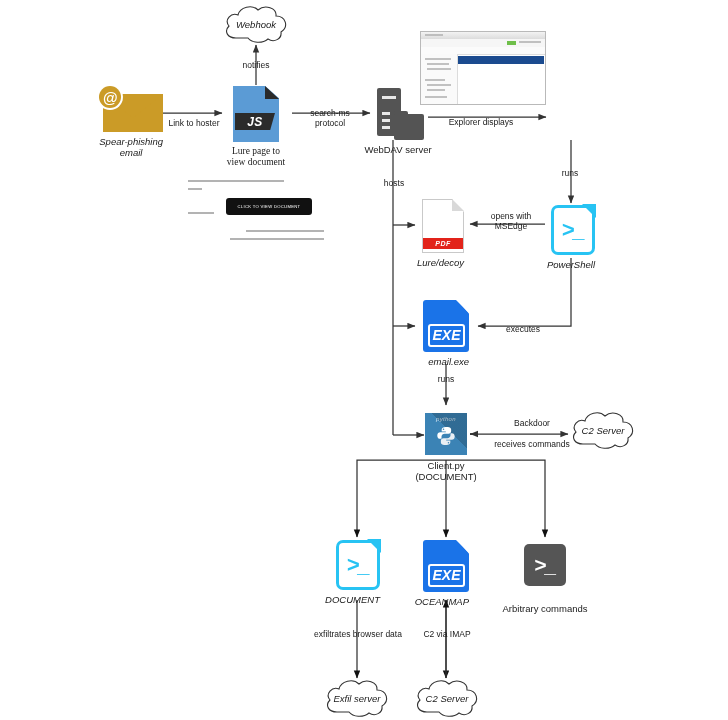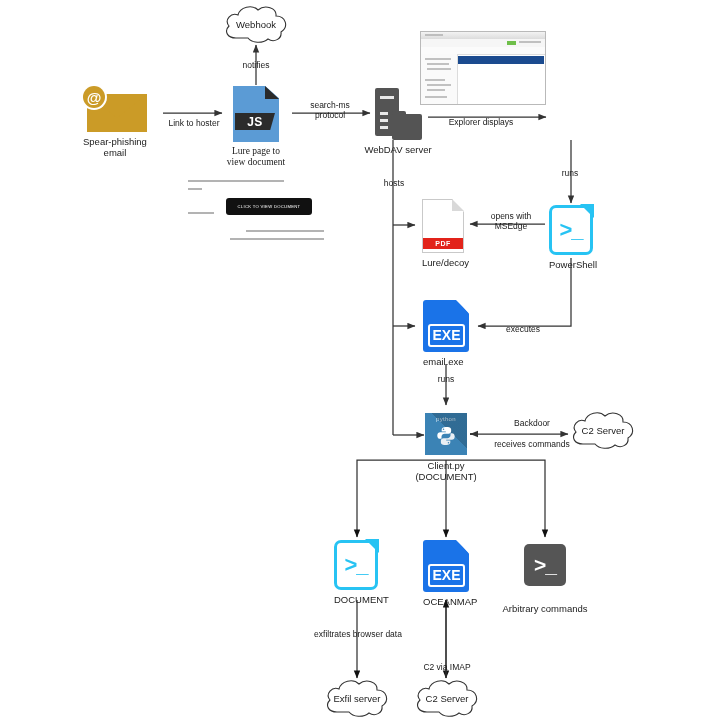--- a/index.html
+++ b/index.html
@@ -1,21 +1,21 @@
 <!DOCTYPE html>
 <html><head>
 <meta charset="utf-8">
 <style>
   html,body{margin:0;padding:0;background:#ffffff;}
   body{width:728px;height:720px;position:relative;overflow:hidden;
        font-family:"Liberation Sans",sans-serif;color:#1a1a1a;}
   #canvas{position:absolute;inset:0;width:728px;height:720px;}
   svg.wires{position:absolute;left:0;top:0;width:728px;height:720px;pointer-events:none;}
 
-  .node{position:absolute;display:flex;flex-direction:column;align-items:flex-start;}
+  .node{position:absolute;display:flex;flex-direction:column;align-items:flex-end;font-style:italic;}
   .nlabel{font-size:9.5px;line-height:11px;text-align:center;color:#1a1a1a;
           margin-top:4px;white-space:pre-line;}
   .elabel{position:absolute;font-size:8.5px;line-height:10px;text-align:center;
           color:#1a1a1a;white-space:pre-line;}
 
   
   .env{position:relative;width:64px;height:46px;}
   .env-body{position:absolute;left:4px;top:8px;width:60px;height:38px;background:#cb9b27;}
   .env-flap{position:absolute;left:4px;top:8px;width:60px;height:24px;overflow:hidden;}
   .env-flap:before{content:"";position:absolute;left:0;top:0;width:60px;height:24px;
@@ -336,27 +336,27 @@
     <svg width="70" height="42" viewBox="0 0 70 42">
       <path d="M15,34 C6,34 3,27 8,22 C3,16 10,8 17,11 C19,3 31,0 37,6
                C44,0 56,4 55,12 C65,12 68,23 60,28 C61,35 53,39 47,35
                C41,40 31,39 27,34 z" fill="#fff" stroke="#333" stroke-width="1.1"></path>
       <text x="35" y="24" text-anchor="middle" font-size="9.5" font-family="Liberation Sans, sans-serif" fill="#1a1a1a">C2 Server</text>
     </svg>
   </div>
 
   <div class="elabel" style="left:160px;top:118px;width:68px;">Link to hoster</div>
   <div class="elabel" style="left:234px;top:60px;width:44px;">notifies</div>
-  <div class="elabel" style="left:296px;top:100px;width:68px;">search-ms
+  <div class="elabel" style="left:296px;top:108px;width:68px;">search-ms
 protocol</div>
   <div class="elabel" style="left:437px;top:117px;width:88px;">Explorer displays</div>
   <div class="elabel" style="left:552px;top:168px;width:36px;">runs</div>
   <div class="elabel" style="left:480px;top:211px;width:62px;">opens with
 MSEdge</div>
   <div class="elabel" style="left:495px;top:324px;width:56px;">executes</div>
   <div class="elabel" style="left:376px;top:178px;width:36px;">hosts</div>
   <div class="elabel" style="left:428px;top:374px;width:36px;">runs</div>
   <div class="elabel" style="left:478px;top:413px;width:108px;line-height:21px;">Backdoor
 receives commands</div>
   <div class="elabel" style="left:300px;top:629px;width:116px;">exfiltrates browser data</div>
-  <div class="elabel" style="left:412px;top:629px;width:70px;margin-top:33px;">C2 via IMAP</div>
+  <div class="elabel" style="left:412px;top:629px;width:70px;">C2 via IMAP</div>
 
 </div>
 
 </body></html>

